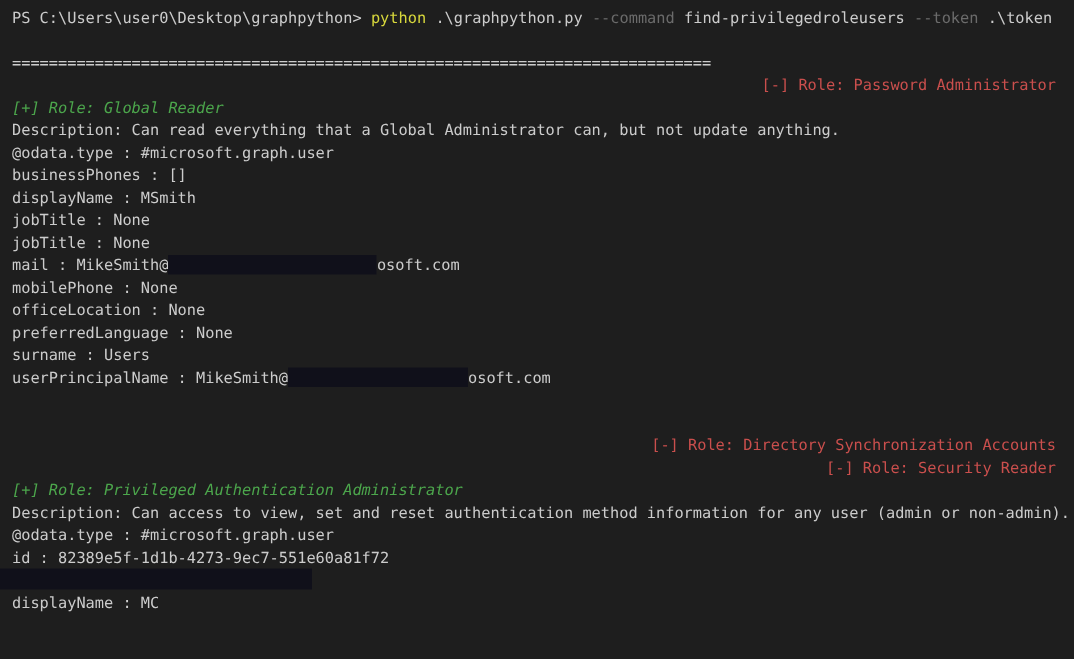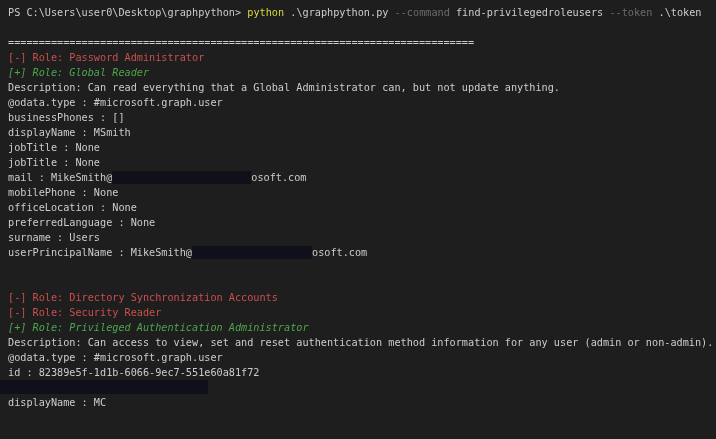--- a/index.html
+++ b/index.html
@@ -31,21 +31,21 @@
     box-sizing: border-box;
     overflow: hidden;
   }
   .line {
     height: 15px;
     line-height: 15px;
     white-space: pre;
   }
   .prompt-line .tok + .tok { margin-left: 6.2px; }
   .yellow { color: var(--yellow); }
-  .red    { color: var(--red); }
+  .red    { color: var(--red); text-align: right; }
   .green  { color: var(--green); font-style: italic; }
   .dim    { color: var(--dim); }
   .redact {
     display: inline-block;
     background: var(--redaction);
     height: 13px;
     vertical-align: middle;
     margin-top: -2px;
   }
   .redact.mail-box { width: 139px; }
@@ -88,19 +88,19 @@
 
   <div class="line"></div>
   <div class="line"></div>
 
   <div class="line red">[-] Role: Directory Synchronization Accounts</div>
   <div class="line red">[-] Role: Security Reader</div>
   <div class="line green">[+] Role: Privileged Authentication Administrator</div>
 
   <div class="line">Description: Can access to view, set and reset authentication method information for any user (admin or non-admin).</div>
   <div class="line">@odata.type : #microsoft.graph.user</div>
-  <div class="line">id : 82389e5f-1d1b-6066-9ec7-551e60a81f72</div>
+  <div class="line">id : 82389e5f-1d1b-4273-9ec7-551e60a81f72</div>
 
   <div class="line"><span class="redact full-line-box"></span></div>
 
   <div class="line">displayName : MC</div>
 
 </div>
 
 </body></html>

